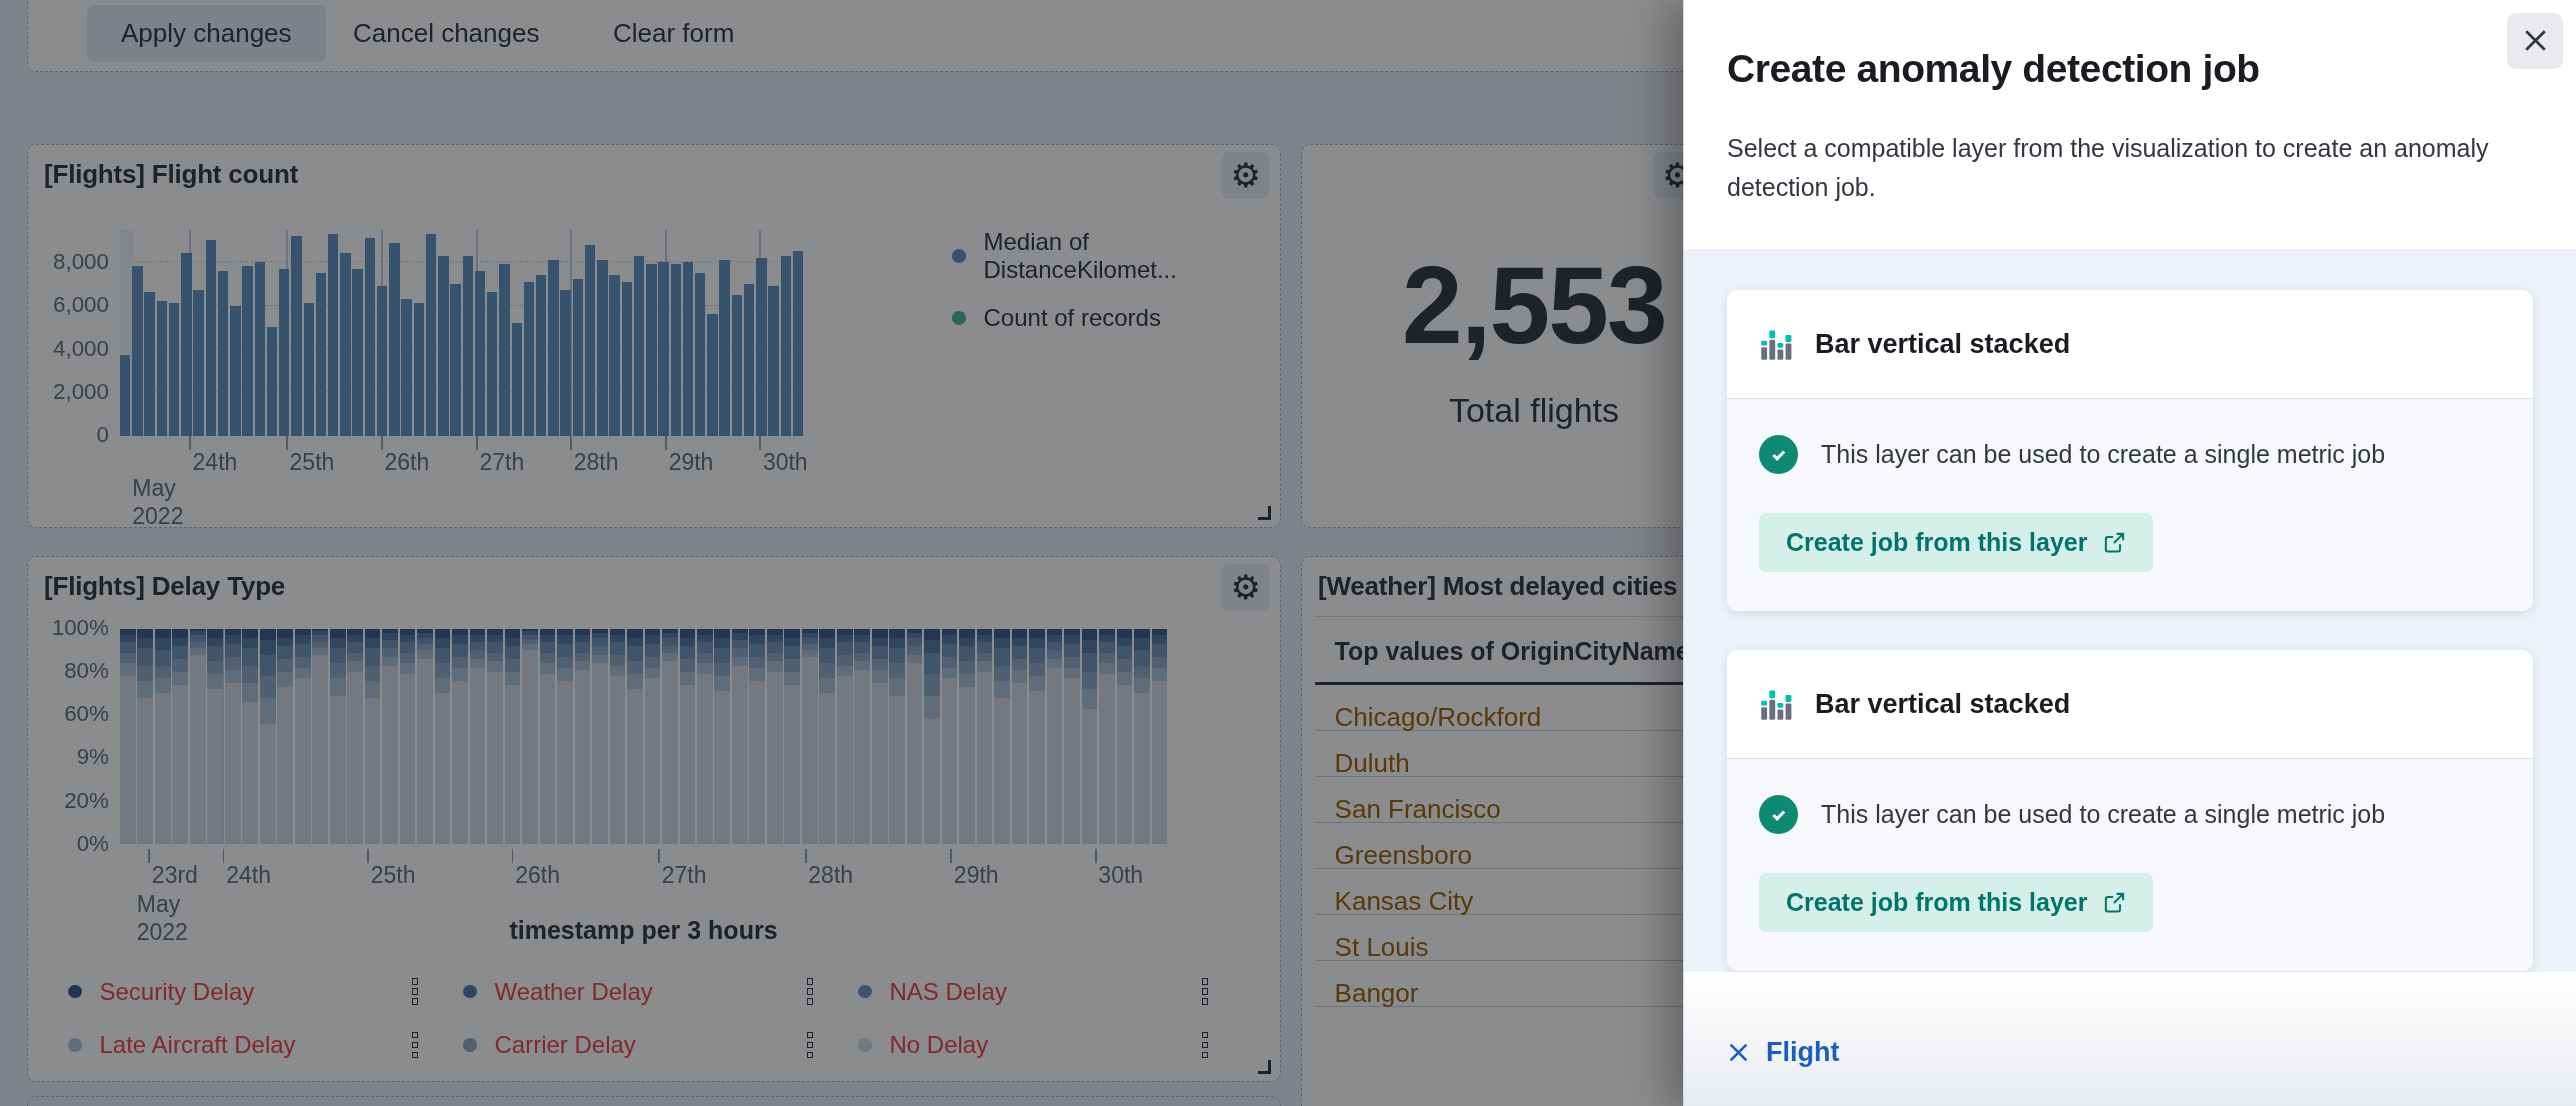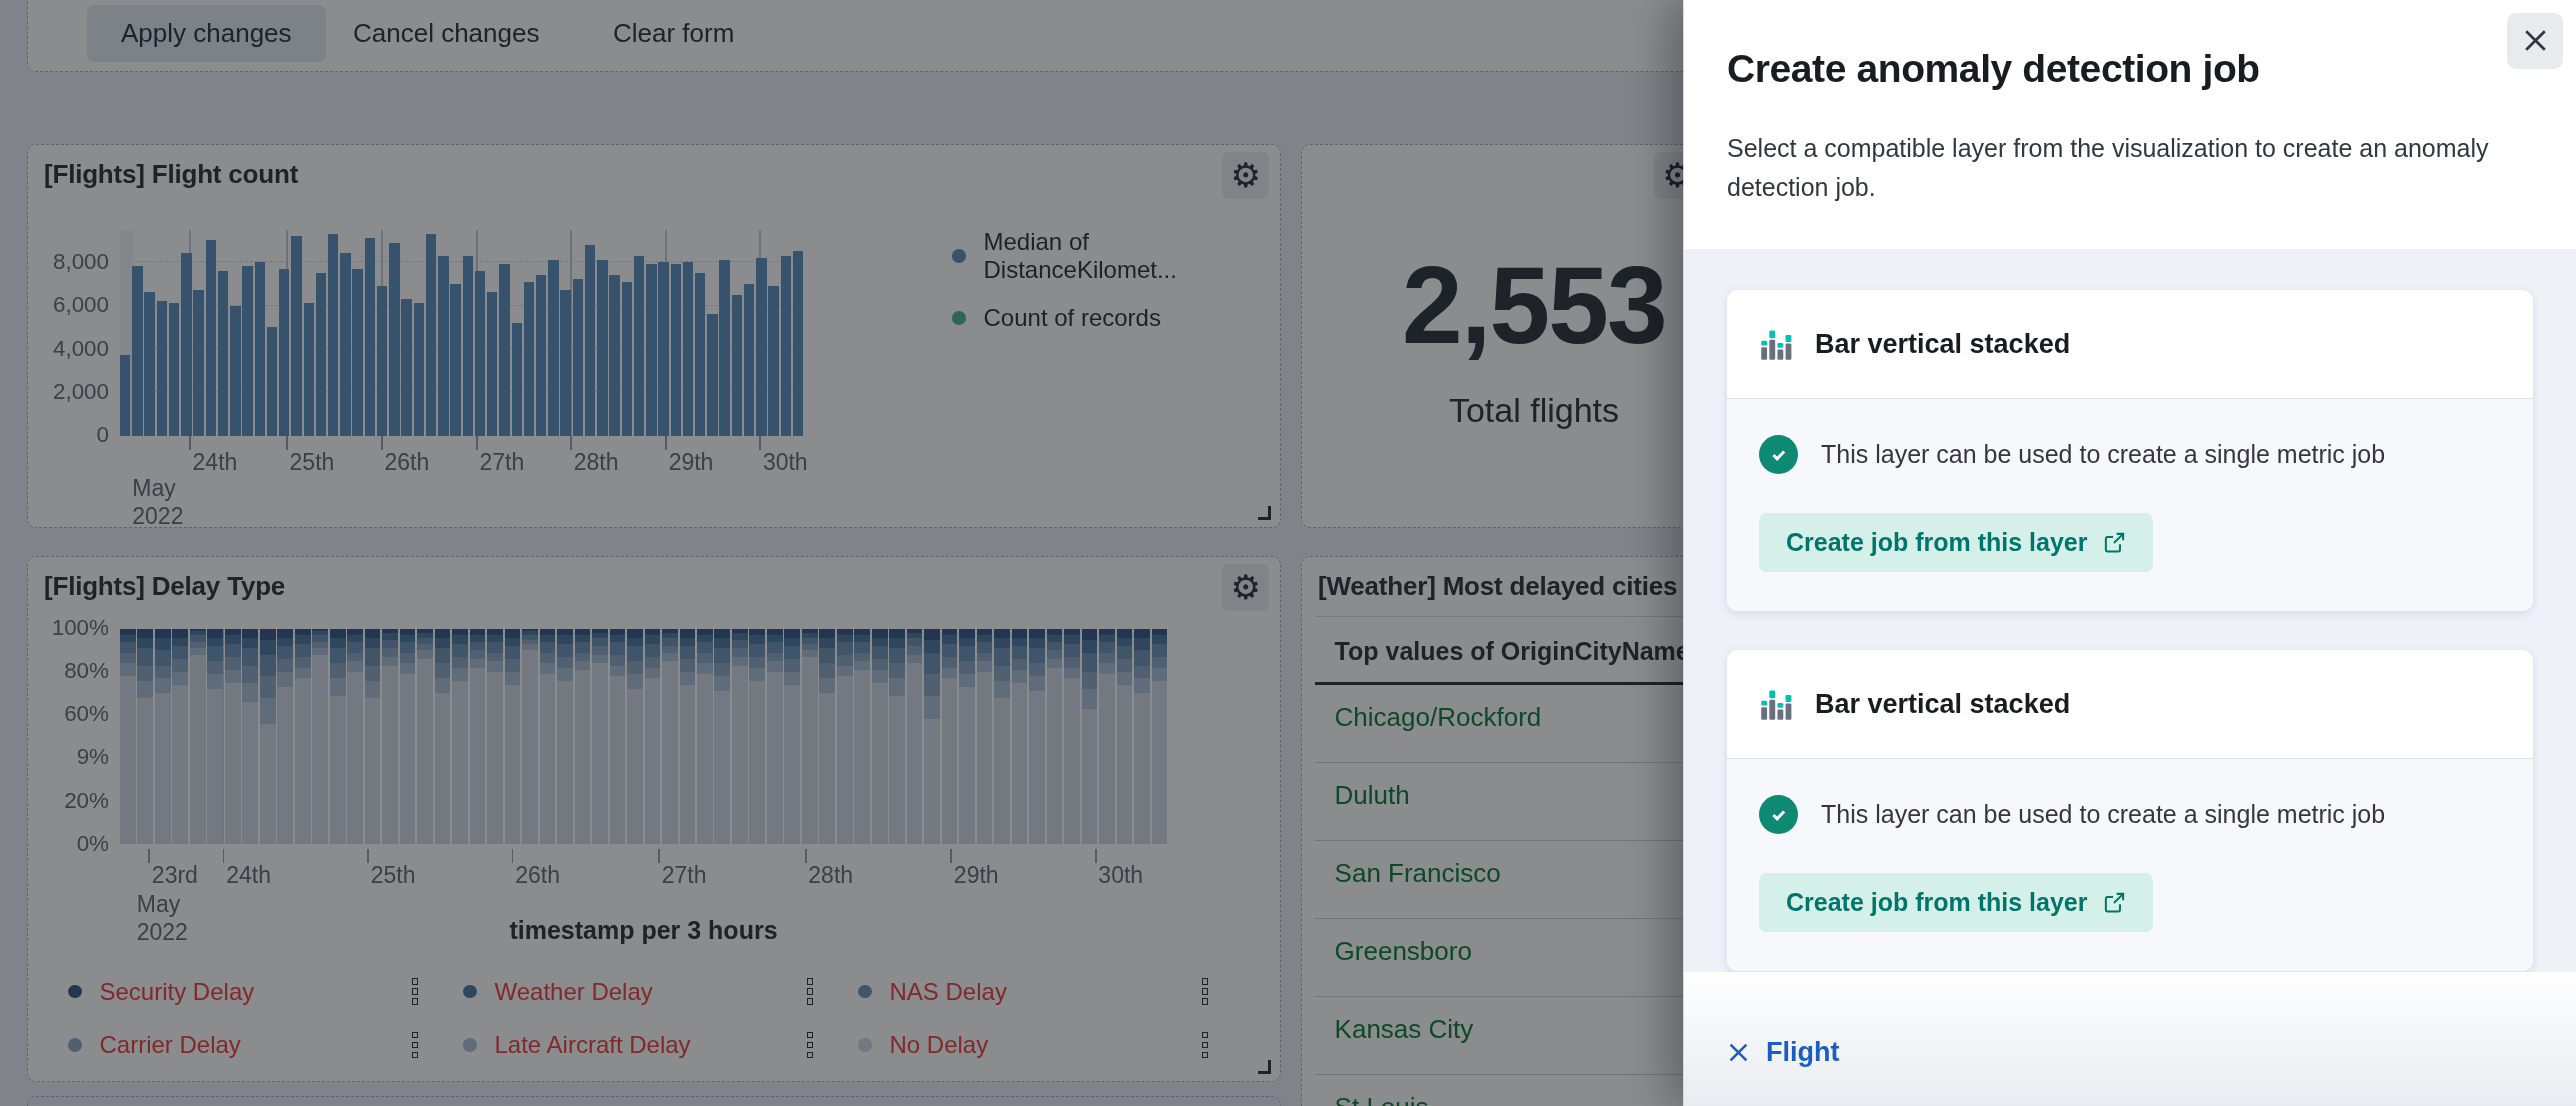--- a/index.html
+++ b/index.html
@@ -70,21 +70,21 @@
   .dlg-item { display:flex; align-items:center; gap:18px; height:41px; padding-right:45px; }
   .dlg-item .lg-label { font-size:24px; color:#ef4444; }
   .kebab { margin-left:auto; display:flex; flex-direction:column; gap:3.6px; cursor:pointer; }
   .kebab i { width:6.3px; height:6.3px; border:1.8px solid #343741; display:block; }
 
   
   .cities-panel { left:1301px; top:556px; width:466px; height:637px; }
   .cities-table { position:absolute; left:12.6px; right:0; top:59px; border-top:1.8px solid #D8DDE6; }
   .cities-table .th { height:68px; line-height:68px; padding-left:20px; font-size:25px; font-weight:700;
                       color:#343741; border-bottom:3.6px solid #343741; white-space:nowrap; }
-  .cities-table .tr { height:78px; line-height:65px; padding-left:20px; font-size:26px; color:#15803d;
+  .cities-table .tr { height:46px; line-height:65px; padding-left:20px; font-size:26px; color:#a16207;
                       border-bottom:1.8px solid #CDD3DE; white-space:nowrap; }
 
   .hint-panel { left:27px; top:1096px; width:1254px; height:54px; background:transparent; }
 
   
   .overlay { position:absolute; inset:0; background:rgba(7,10,14,0.47); z-index:5; }
   .flyout { position:absolute; top:0; bottom:0; left:1683px; width:893px; background:#fff; z-index:10;
             box-shadow:-16px 0 39px rgba(0,0,0,0.28); border-left:0.9px solid #D3DAE6; }
   .flyout-close { position:absolute; top:12.6px; right:12.6px; width:56px; height:56px; background:#E9EAEE;
                   border:none; border-radius:9px; cursor:pointer; display:flex; align-items:center; justify-content:center; }
@@ -791,31 +791,31 @@
           <div class="dlg-item">
             <span class="dot" style="background: rgb(116, 149, 187);"></span>
             <span class="lg-label">NAS Delay</span>
             <span class="kebab">
               <i></i>
               <i></i>
               <i></i>
             </span>
           </div>
           <div class="dlg-item">
+            <span class="dot" style="background: rgb(178, 195, 217);"></span>
+            <span class="lg-label">Late Aircraft Delay</span>
+            <span class="kebab">
+              <i></i>
+              <i></i>
+              <i></i>
+            </span>
+          </div>
+          <div class="dlg-item">
             <span class="dot" style="background: rgb(147, 172, 201);"></span>
             <span class="lg-label">Carrier Delay</span>
-            <span class="kebab">
-              <i></i>
-              <i></i>
-              <i></i>
-            </span>
-          </div>
-          <div class="dlg-item">
-            <span class="dot" style="background: rgb(178, 195, 217);"></span>
-            <span class="lg-label">Late Aircraft Delay</span>
             <span class="kebab">
               <i></i>
               <i></i>
               <i></i>
             </span>
           </div>
           <div class="dlg-item">
             <span class="dot" style="background: rgb(211, 218, 230);"></span>
             <span class="lg-label">No Delay</span>
             <span class="kebab">

